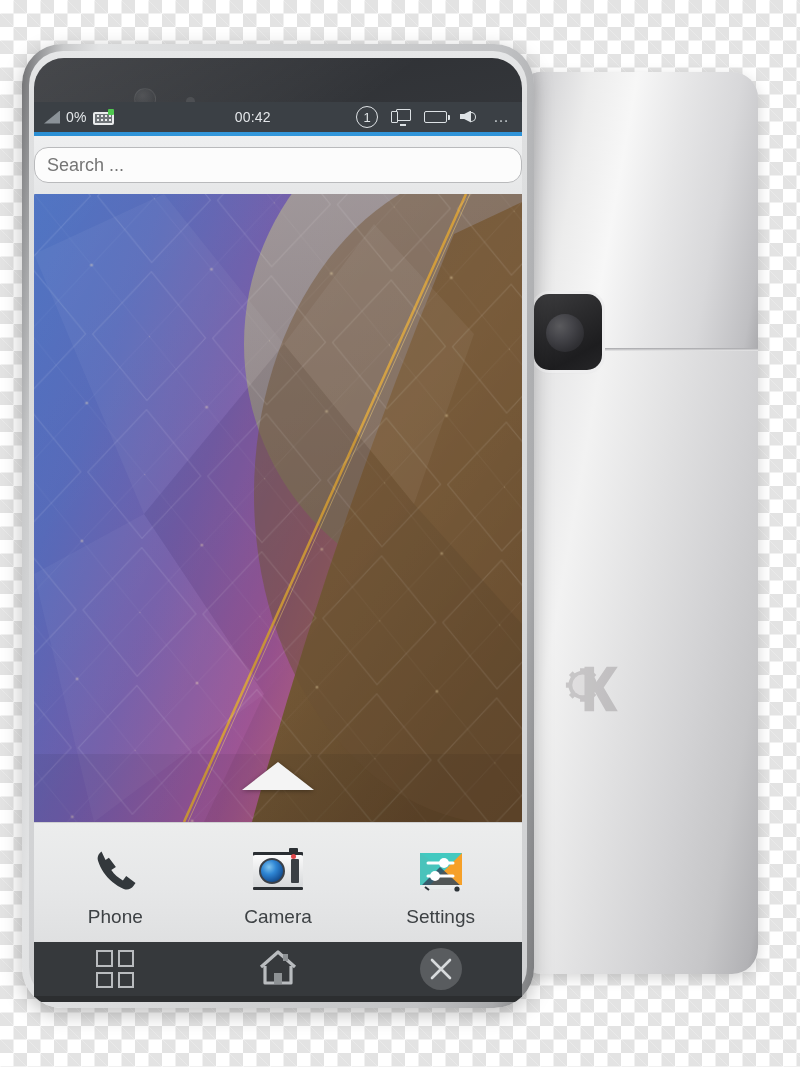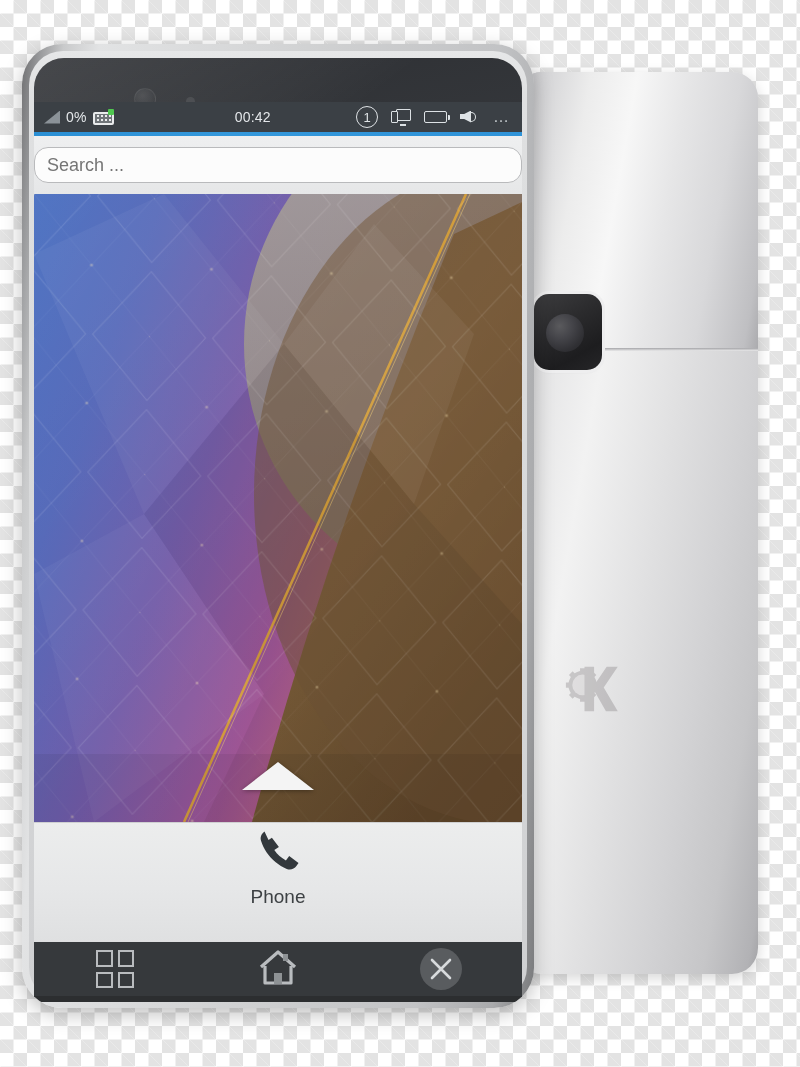--- a/index.html
+++ b/index.html
@@ -207,21 +207,21 @@
 
   
   #dock{
     position:absolute; left:12px; top:778px; width:488px; height:120px;
     background:linear-gradient(180deg,#eceded 0%, #e6e7e8 55%, #dfe0e1 100%);
     border-top:1px solid #cfd0d1;
     display:flex; align-items:flex-start; z-index:6;
   }
   .dock-item{
     flex:1; display:flex; flex-direction:column; align-items:center;
-    padding-top:2px; gap:9px;
+    padding-top:22px; gap:9px;
     cursor:pointer;
   }
   .dock-icon{ width:56px; height:52px; position:relative; }
   .dock-label{ font-size:19px; color:#3d4144; font-family:"Liberation Sans", sans-serif; }
 
   
   .icon-phone svg{ width:100%; height:100%; }
   
   .icon-camera{ }
   .cam-body{
@@ -392,22 +392,54 @@
 
     <div class="dock-item">
       <div class="dock-icon icon-phone">
         <svg viewBox="0 0 56 52" aria-hidden="true">
           <path fill="#33383c" d="M14.5 6.5c-3.2 2.2-4.6 5.8-3.4 9.5 2.6 8.3 7.6 15.4 14.3 20.9 3.5 2.9 7.3 5.3 11.4 7 3.6 1.4 7.4.2 9.6-2.9l2.1-3-9.3-7-3.3 4.4c-4.6-2.4-8.6-5.9-11.6-10.3l4.6-3.1-7-9.3-3.4 2.3z"></path>
         </svg>
       </div>
       <div class="dock-label">Phone</div>
     </div>
 
-
-
+    <div class="dock-item">
+      <div class="dock-icon icon-camera">
+        <span class="cam-nub"></span>
+        <span class="cam-topbar"></span>
+        <span class="cam-body"></span>
+        <span class="cam-lens"></span>
+        <span class="cam-grip"></span>
+        <span class="cam-red"></span>
+        <span class="cam-botbar"></span>
+      </div>
+      <div class="dock-label">Camera</div>
+    </div>
+
+
+    <div class="dock-item">
+      <div class="dock-icon icon-settings">
+        <svg viewBox="0 0 56 52" aria-hidden="true">
+          <rect x="7" y="8" width="42" height="34" fill="#43c9c0"></rect>
+          <polygon points="49,8 49,42 15,42" fill="#f6a028"></polygon>
+          <polygon points="7,42 27,22 49,42" fill="#34495e" opacity="0.85"></polygon>
+          <polygon points="7,8 7,42 25,20" fill="#49c3bb"></polygon>
+          <g stroke="#ffffff" stroke-width="3" stroke-linecap="round">
+            <line x1="15" y1="18" x2="40" y2="18"></line>
+            <line x1="15" y1="31" x2="40" y2="31"></line>
+          </g>
+          <circle cx="31" cy="18" r="5" fill="#ffffff"></circle>
+          <circle cx="22" cy="31" r="5" fill="#ffffff"></circle>
+          <rect x="7" y="40" width="42" height="4" fill="#e9eced"></rect>
+          <circle cx="44" cy="44" r="2.6" fill="#2c3338"></circle>
+          <path d="M12 42 l4 3" stroke="#2c3338" stroke-width="2"></path>
+        </svg>
+      </div>
+      <div class="dock-label">Settings</div>
+    </div>
 
   </div>
 
   <div id="navbar">
     <div class="nav-btn">
       <div id="nav-grid">
         <span></span>
           <span></span>
           <span></span>
           <span></span>

